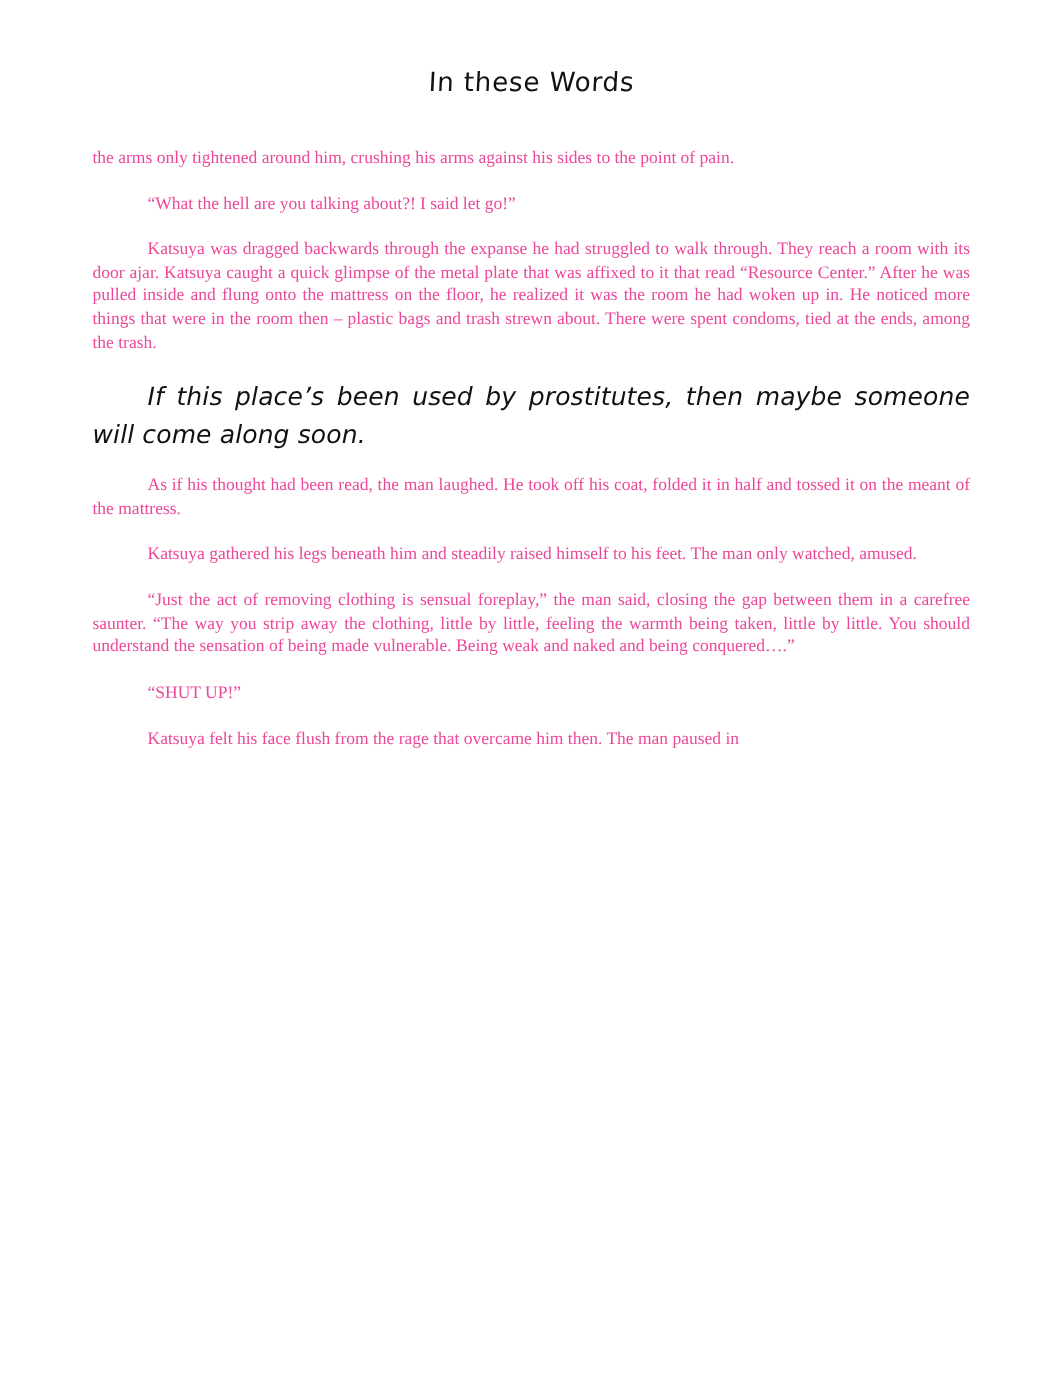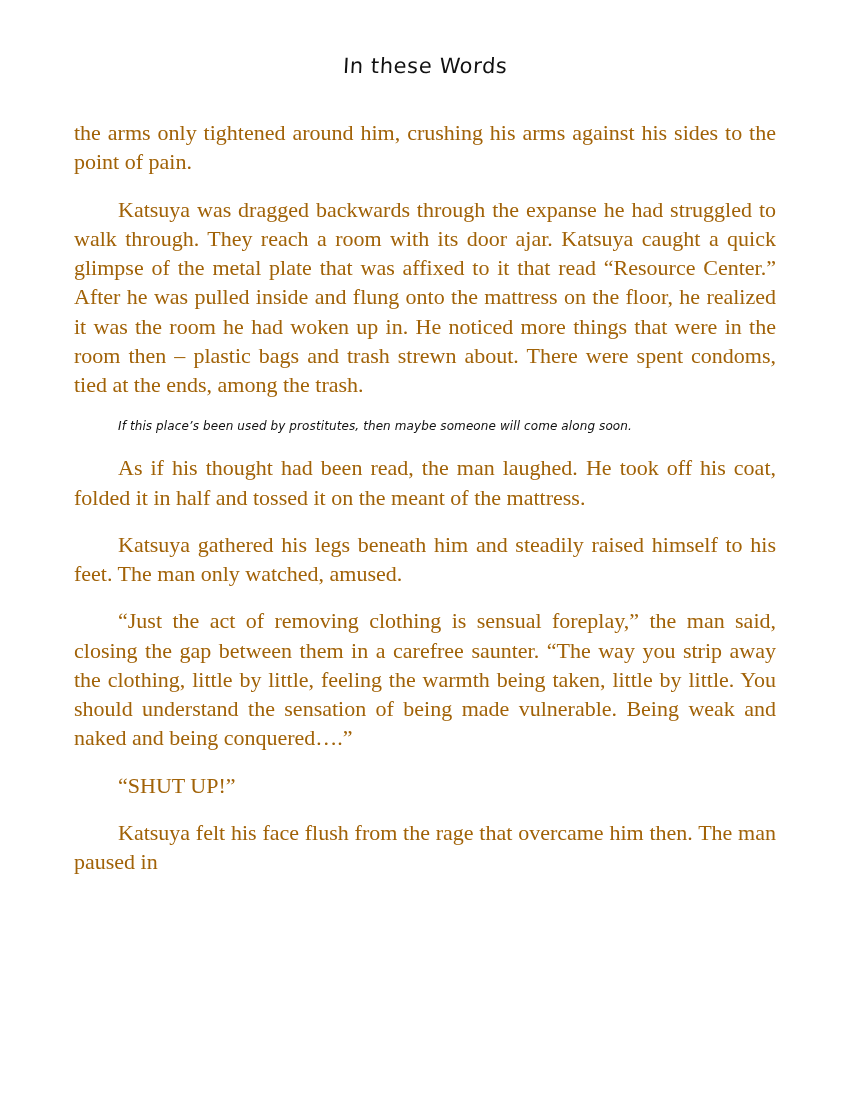--- a/index.html
+++ b/index.html
@@ -34,54 +34,55 @@
   }
   .header-inner {
     display: inline-block;
     transform: skewX(-3deg);
   }
   .body-text {
     margin-top: 40px;
   }
   p.para {
     margin: 0 0 18px 0;
-    font-size: 22px;
+    font-size: 14px;
     line-height: 1.33;
     text-align: justify;
     text-justify: inter-word;
     text-indent: 44px;
-    color: #a16207;
+    color: #ec4899;
   }
   p.noindent {
     text-indent: 0;
   }
   p.thought {
     font-style: italic;
     font-family: "DejaVu Sans", sans-serif;
-    font-size: 12px;
+    font-size: 20px;
     line-height: 1.5;
     letter-spacing: 0.1px;
     text-indent: 44px;
     color: #111111;
   }
   p.last {
     margin-bottom: 15px;
   }
 </style>
 </head>
 <body>
 
 <div class="page">
 
   <div class="header">
     <span class="header-inner">In these Words</span>
   </div>
 
   <div class="body-text">
     <p class="para noindent">the arms only tightened around him, crushing his arms against his sides to the point of pain.</p>
+    <p class="para">“What the hell are you talking about?! I said let go!”</p>
     <p class="para">Katsuya was dragged backwards through the expanse he had struggled to walk through. They reach a room with its door ajar. Katsuya caught a quick glimpse of the metal plate that was affixed to it that read “Resource Center.” After he was pulled inside and flung onto the mattress on the floor, he realized it was the room he had woken up in. He noticed more things that were in the room then – plastic bags and trash strewn about. There were spent condoms, tied at the ends, among the trash.</p>
     <p class="para thought">If this place’s been used by prostitutes, then maybe someone will come along soon.</p>
     <p class="para">As if his thought had been read, the man laughed. He took off his coat, folded it in half and tossed it on the meant of the mattress.</p>
     <p class="para">Katsuya gathered his legs beneath him and steadily raised himself to his feet. The man only watched, amused.</p>
     <p class="para">“Just the act of removing clothing is sensual foreplay,” the man said, closing the gap between them in a carefree saunter. “The way you strip away the clothing, little by little, feeling the warmth being taken, little by little. You should understand the sensation of being made vulnerable. Being weak and naked and being conquered….”</p>
     <p class="para">“SHUT UP!”</p>
     <p class="para last">Katsuya felt his face flush from the rage that overcame him then. The man paused in</p>
   </div>
 
 </div>

